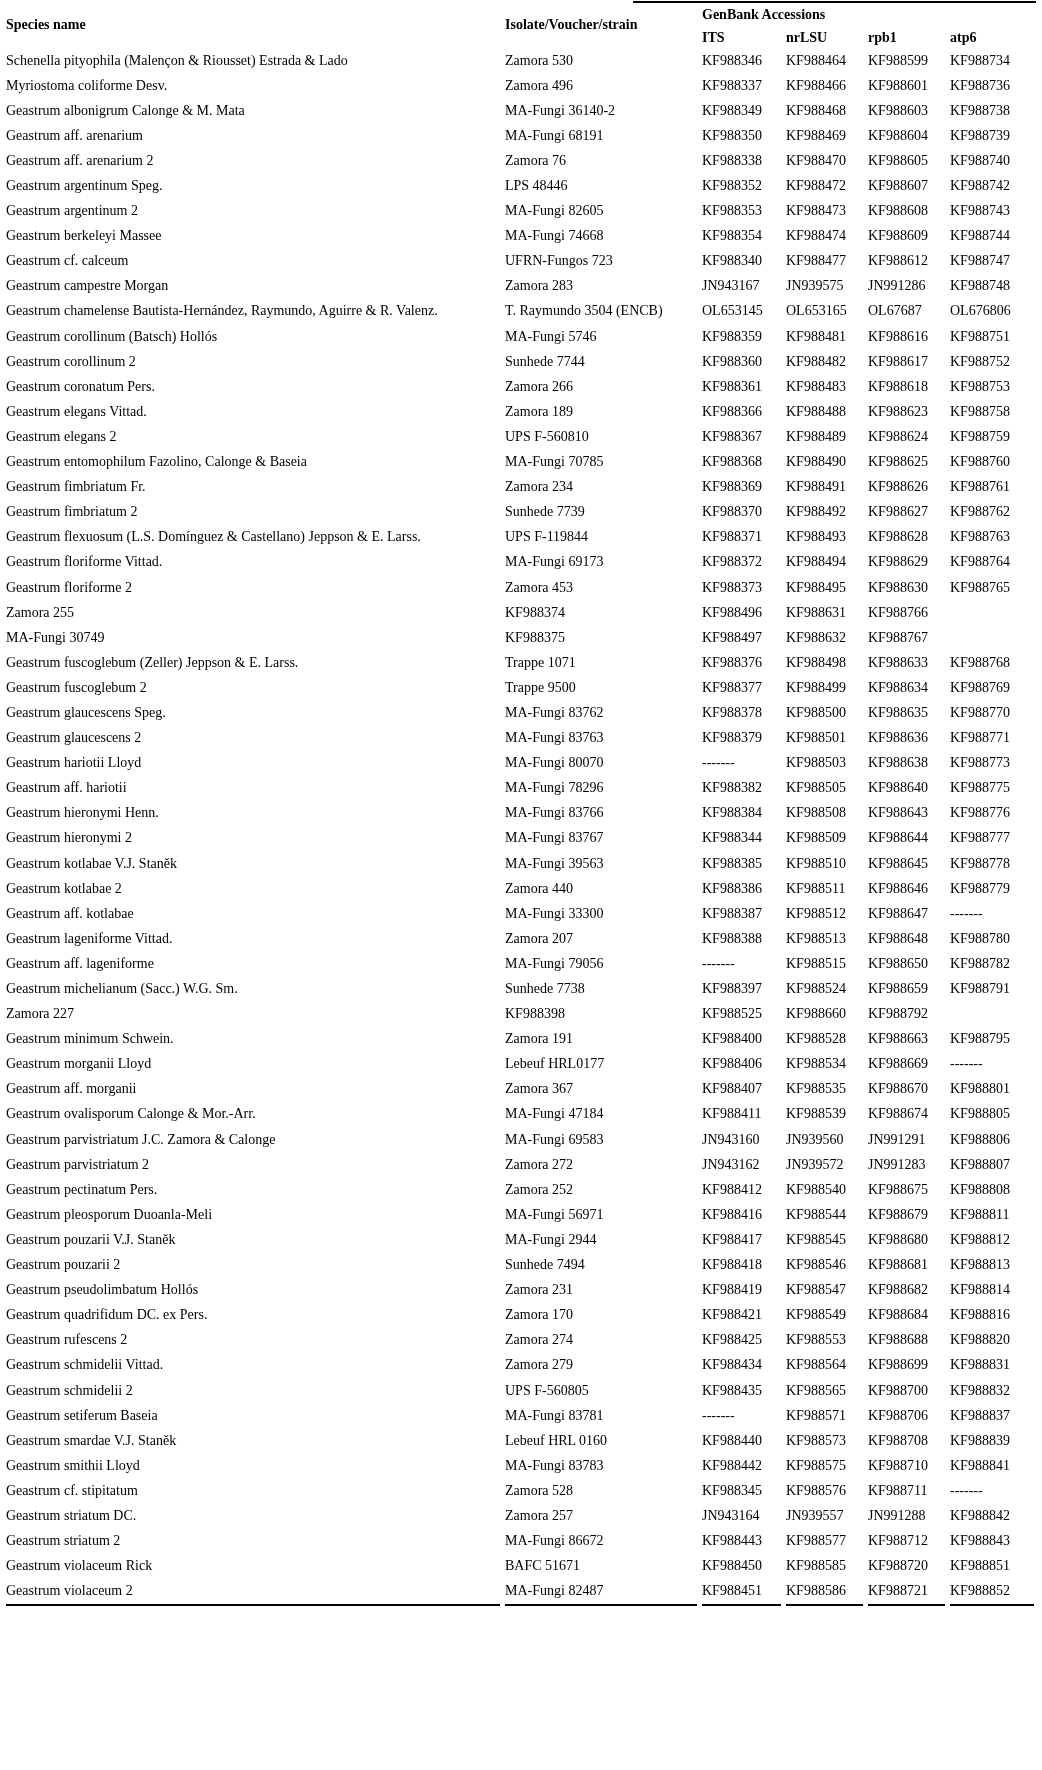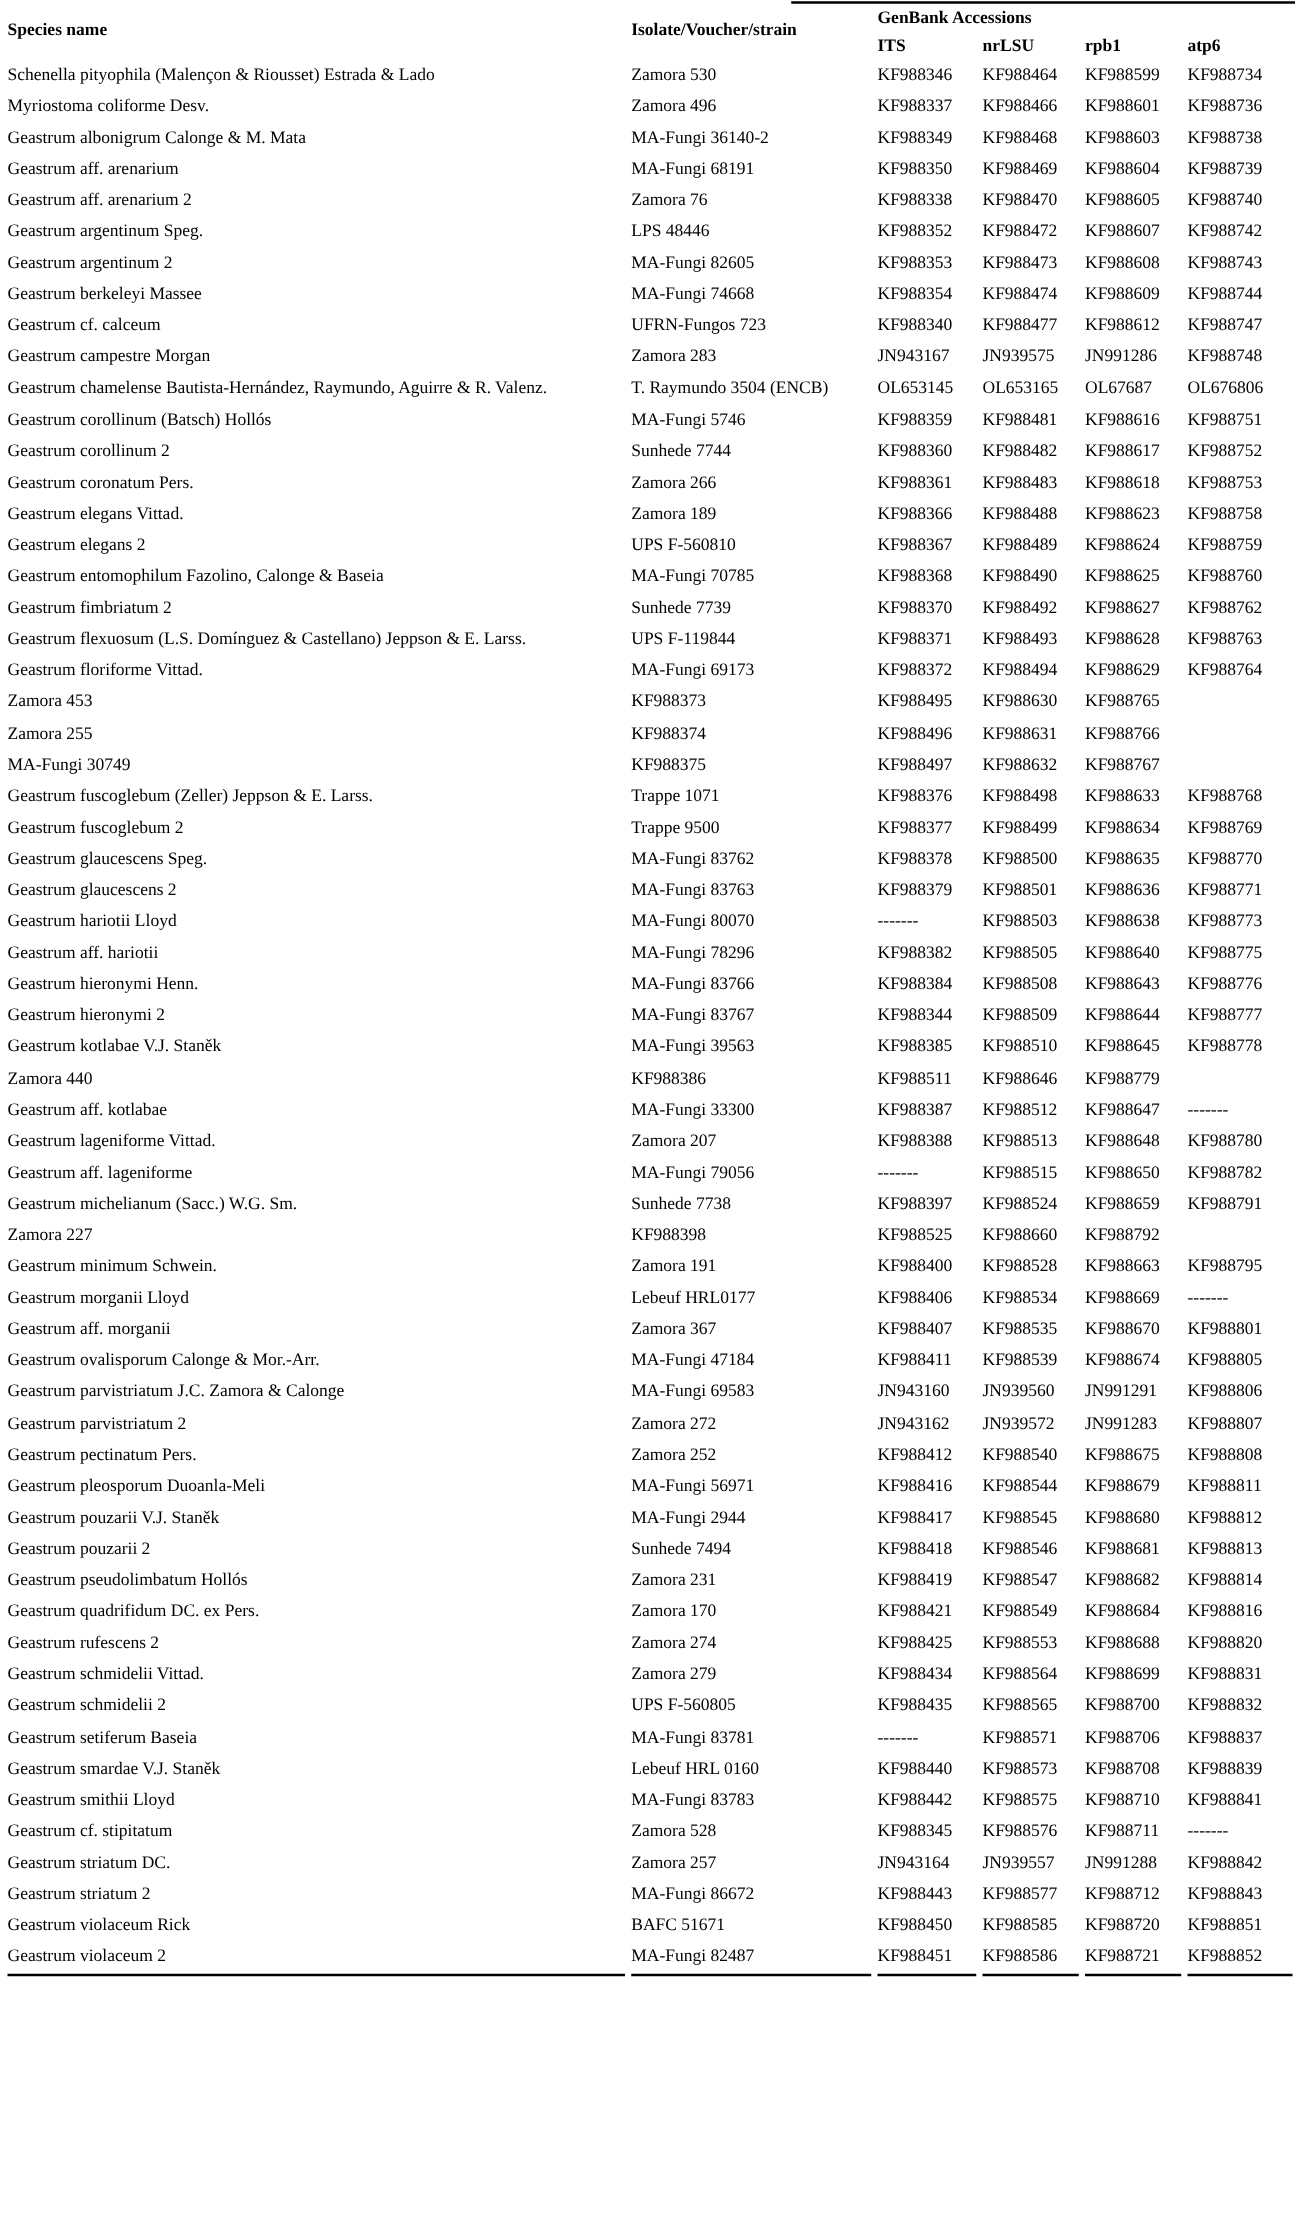--- a/index.html
+++ b/index.html
@@ -232,20 +232,28 @@
 
   <div class="grid row">
     <div class="cell">Geastrum entomophilum Fazolino, Calonge &amp; Baseia</div>
     <div class="cell">MA-Fungi 70785</div>
     <div class="cell">KF988368</div>
     <div class="cell">KF988490</div>
     <div class="cell">KF988625</div>
     <div class="cell">KF988760</div>
   </div>
 
+  <div class="grid row">
+    <div class="cell">Geastrum fimbriatum Fr.</div>
+    <div class="cell">Zamora 234</div>
+    <div class="cell">KF988369</div>
+    <div class="cell">KF988491</div>
+    <div class="cell">KF988626</div>
+    <div class="cell">KF988761</div>
+  </div>
 
   <div class="grid row">
     <div class="cell">Geastrum fimbriatum 2</div>
     <div class="cell">Sunhede 7739</div>
     <div class="cell">KF988370</div>
     <div class="cell">KF988492</div>
     <div class="cell">KF988627</div>
     <div class="cell">KF988762</div>
   </div>
 
@@ -261,20 +269,21 @@
   <div class="grid row">
     <div class="cell">Geastrum floriforme Vittad.</div>
     <div class="cell">MA-Fungi 69173</div>
     <div class="cell">KF988372</div>
     <div class="cell">KF988494</div>
     <div class="cell">KF988629</div>
     <div class="cell">KF988764</div>
   </div>
 
   <div class="grid row">
+    <div class="cell">Geastrum floriforme 2</div>
     <div class="cell">Zamora 453</div>
     <div class="cell">KF988373</div>
     <div class="cell">KF988495</div>
     <div class="cell">KF988630</div>
     <div class="cell">KF988765</div>
   </div>
 
   <div class="grid row">
     <div class="cell">Zamora 255</div>
     <div class="cell">KF988374</div>
@@ -366,20 +375,21 @@
   <div class="grid row">
     <div class="cell">Geastrum kotlabae V.J. Staněk</div>
     <div class="cell">MA-Fungi 39563</div>
     <div class="cell">KF988385</div>
     <div class="cell">KF988510</div>
     <div class="cell">KF988645</div>
     <div class="cell">KF988778</div>
   </div>
 
   <div class="grid row">
+    <div class="cell">Geastrum kotlabae 2</div>
     <div class="cell">Zamora 440</div>
     <div class="cell">KF988386</div>
     <div class="cell">KF988511</div>
     <div class="cell">KF988646</div>
     <div class="cell">KF988779</div>
   </div>
 
   <div class="grid row">
     <div class="cell">Geastrum aff. kotlabae</div>
     <div class="cell">MA-Fungi 33300</div>

